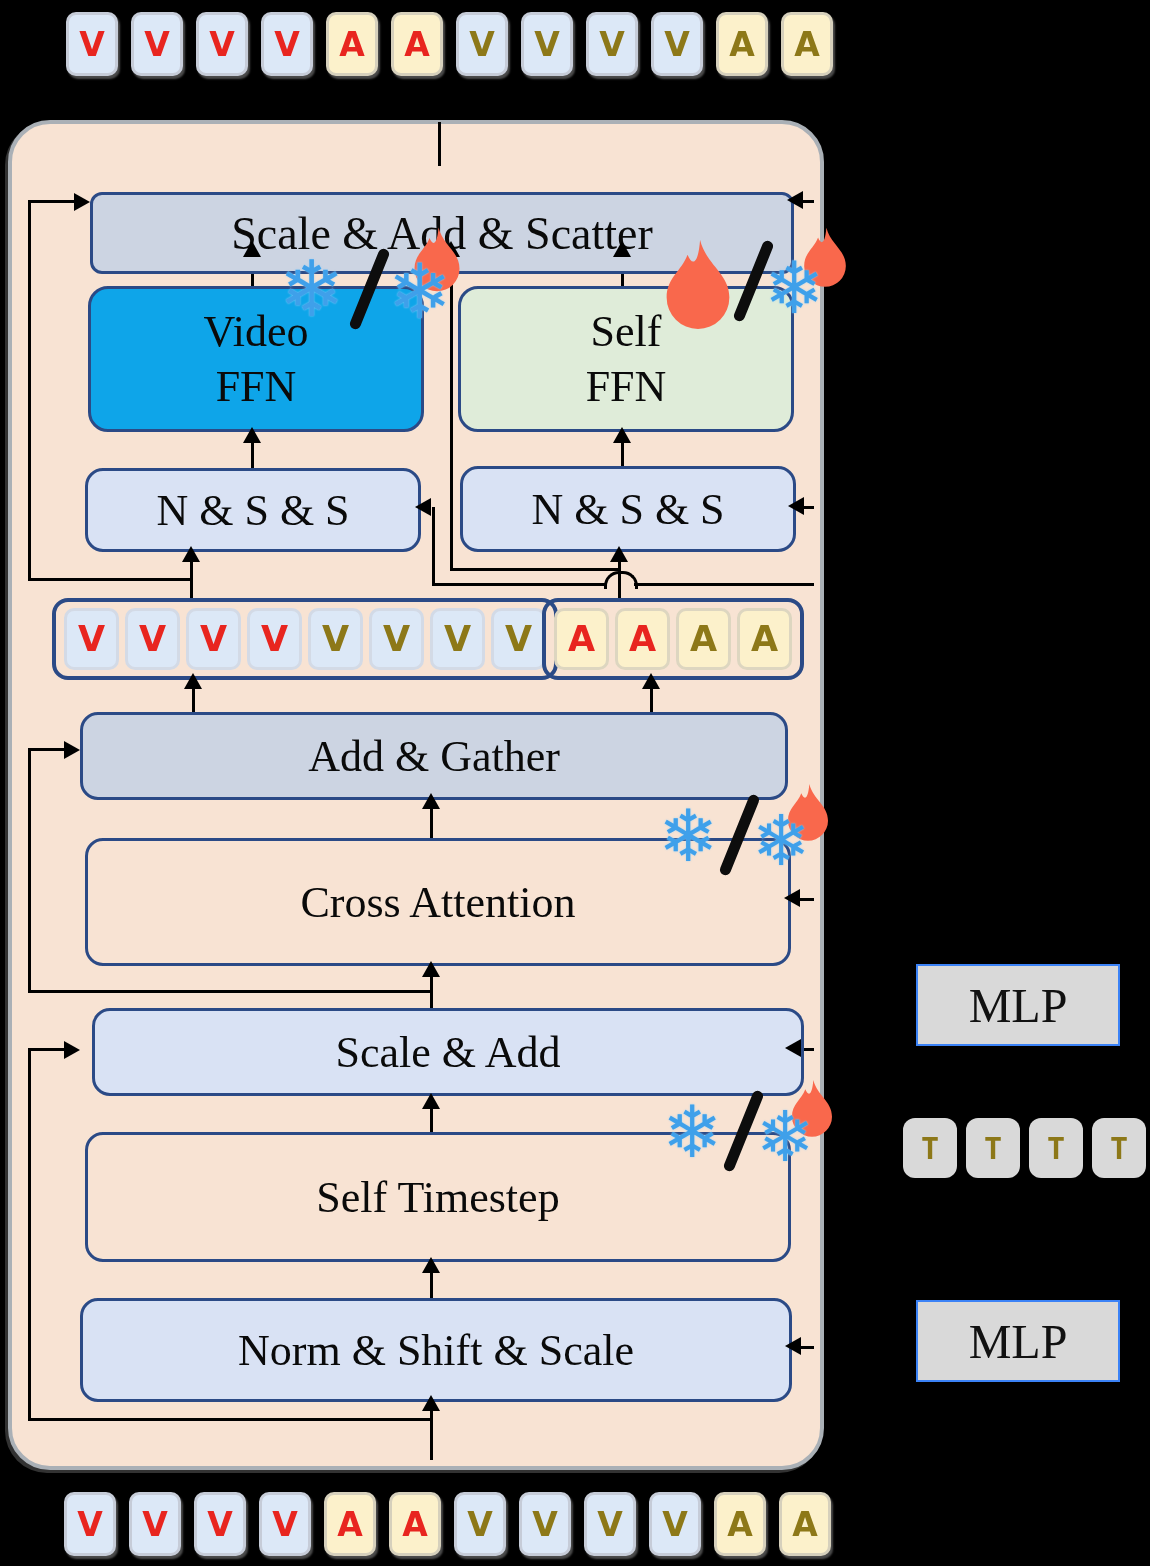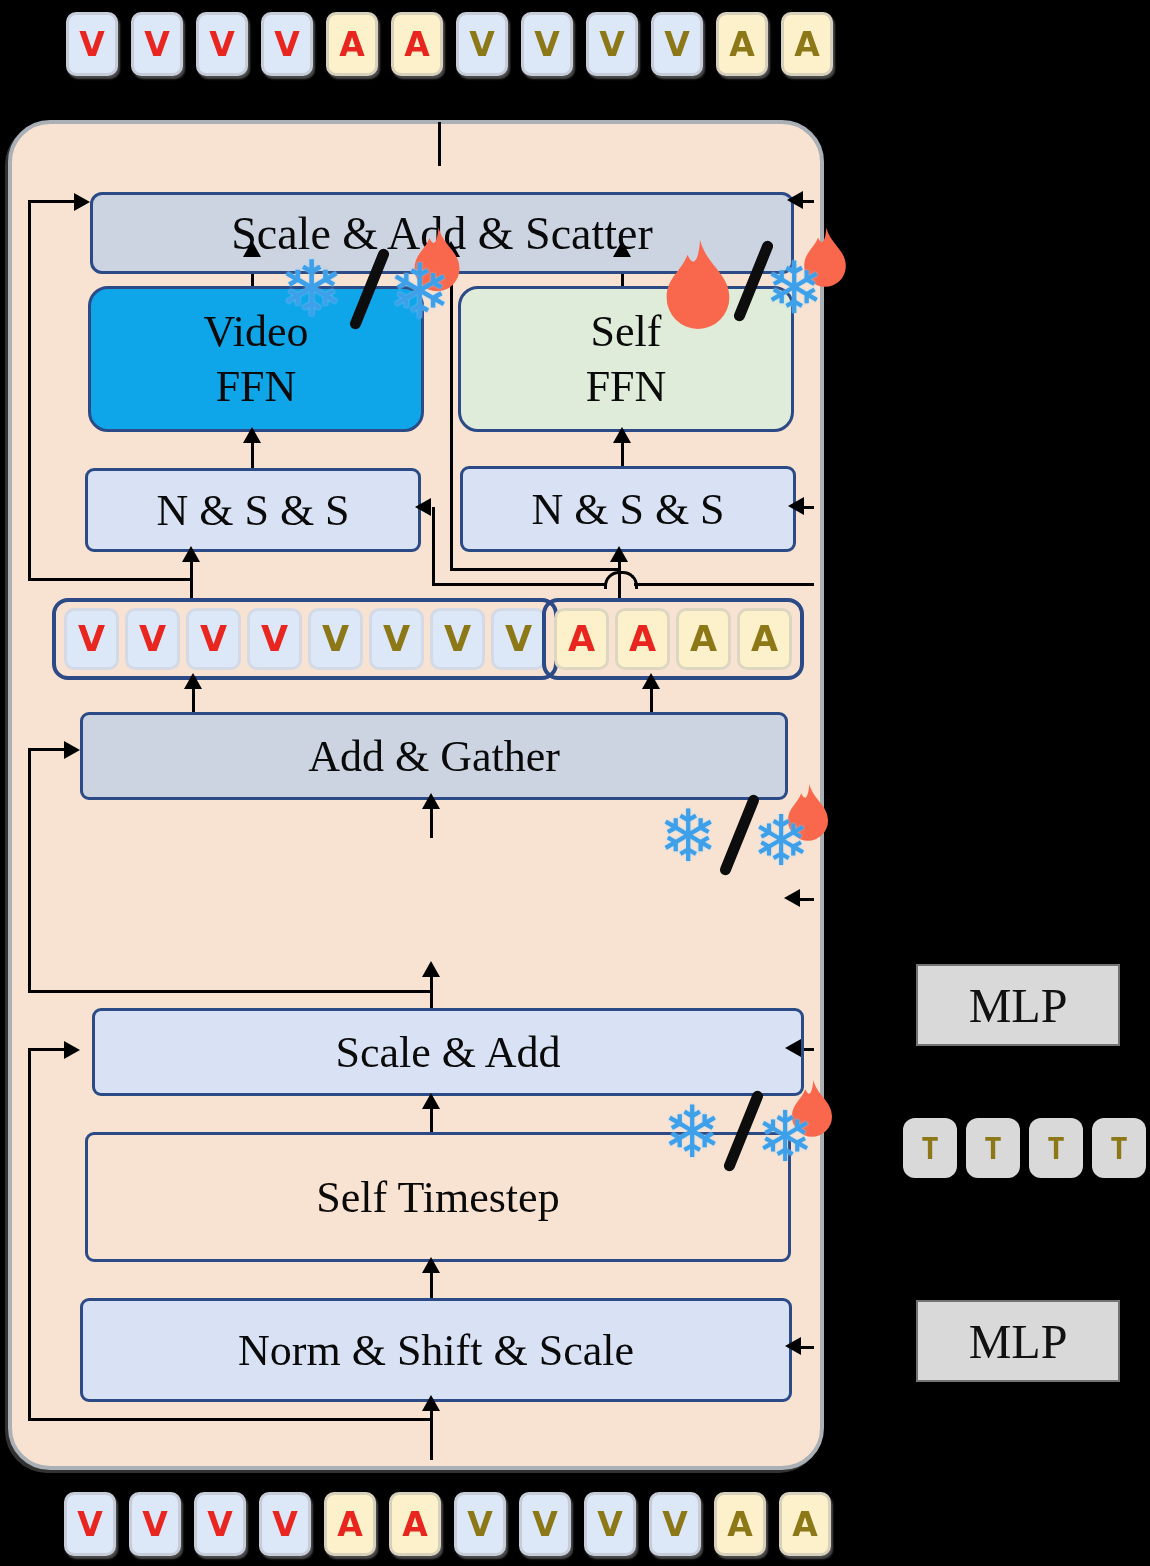--- a/index.html
+++ b/index.html
@@ -3,21 +3,21 @@
 <meta charset="utf-8">
 <style>
   html,body{margin:0;padding:0;background:#000;}
   .stage{position:relative;width:1150px;height:1566px;background:#000;overflow:hidden;
          font-family:"Liberation Serif",serif;}
   
   .main-block{position:absolute;left:8px;top:120px;width:808px;height:1342px;
     background:#f8e3d3;border:4px solid #aab0b6;border-radius:42px;
     box-shadow:-3px 3px 0 rgba(200,200,200,.25);}
   
-  .bbox{position:absolute;border:3px solid #2b4a86;border-radius:9px;
+  .bbox{position:absolute;border:3px solid #2b4a86;border-radius:18px;
     display:flex;align-items:center;justify-content:center;text-align:center;
     color:#0a0a0a;font-family:"Liberation Serif",serif;z-index:3;}
   .fill-grayblue{background:#ccd4e2;}
   .fill-blue{background:#d9e2f4;}
   .fill-peach{background:#f8e3d3;}
   .fill-yellow{background:#0ea5e9;}
   .fill-green{background:#dfecd9;}
   .fs-big{font-size:46px;}
   .fs-med{font-size:44px;}
   .ffn{flex-direction:column;line-height:1.25;border-radius:20px;font-size:44px;}
@@ -29,21 +29,21 @@
   .tok.video{background:#dce8f7;border-color:#c6ccd8;}
   .tok.audio{background:#fcf1cb;border-color:#d6d0bc;}
   .tok.red{color:#e8251f;}
   .tok.olive{color:#8d7818;}
   .tok-row{position:absolute;display:flex;gap:13px;z-index:3;}
   .tok-group{position:absolute;border:4px solid #2b4a86;border-radius:16px;
     display:flex;gap:6px;padding:6px 8px;align-items:center;z-index:3;background:transparent;}
   .tok-group .tok{width:49px;height:56px;border-color:#d3dae6;box-shadow:none;font-size:35px;}
   .tok-group .tok.audio{border-color:#ddd6c0;}
   
-  .mlp{position:absolute;width:200px;height:78px;background:#d9d9d9;border:2px solid #737373;
+  .mlp{position:absolute;width:200px;height:78px;background:#d9d9d9;border:2px solid #3b82f6;
     display:flex;align-items:center;justify-content:center;font-size:48px;color:#111;z-index:3;text-align:right;}
   .t-tok{width:54px;height:60px;background:#d9d9d9;border-radius:12px;flex:none;
     display:flex;align-items:center;justify-content:center;
     font:bold 30px "DejaVu Sans Mono",monospace;color:#8d7818;z-index:3;}
   .timestep{position:absolute;width:238px;height:62px;background:#fffef7;
     border:2px solid #e3e0d2;border-radius:10px;box-shadow:3px 4px 0 rgba(235,235,235,.3);
     display:flex;align-items:center;justify-content:center;
     font:bold 32px "DejaVu Sans Mono",monospace;color:#8d7818;z-index:3;}
   
   .hl{position:absolute;height:3px;background:#000;z-index:2;}
@@ -183,20 +183,21 @@
   </div>
   <div class="tok-group" style="left:542px;top:598px;">
     <div class="tok audio red">A</div>
     <div class="tok audio red">A</div>
     <div class="tok audio olive">A</div>
     <div class="tok audio olive">A</div>
   </div>
 
   <div class="bbox fill-grayblue fs-med" style="left:80px;top:712px;width:702px;height:82px;">Add &amp; Gather</div>
 
+  <div class="bbox fill-peach fs-med" style="left:85px;top:838px;width:700px;height:122px;">Cross Attention</div>
 
   <div class="bbox fill-blue fs-med" style="left:80px;top:1008px;width:706px;height:82px;margin-left:12px;">Scale &amp; Add</div>
 
   <div class="bbox fill-peach fs-med" style="left:85px;top:1132px;width:700px;height:124px;">Self Timestep</div>
 
   <div class="bbox fill-blue fs-med" style="left:80px;top:1298px;width:706px;height:98px;">Norm &amp; Shift &amp; Scale</div>
 
   <div class="flame" style="left:410px;top:226px;">
     <svg width="54" height="66" viewBox="0 0 72 88">
         <path d="M38 2 C44 26 66 34 66 57 A30 30 0 1 1 6 57 C6 38 20 32 26 16 C30 26 36 27 38 2 Z" fill="#f9684c"></path>

